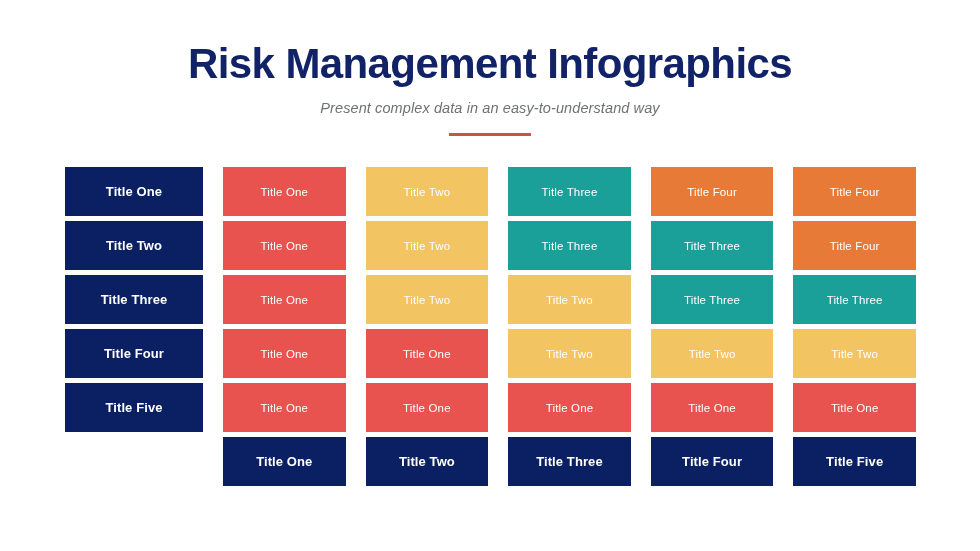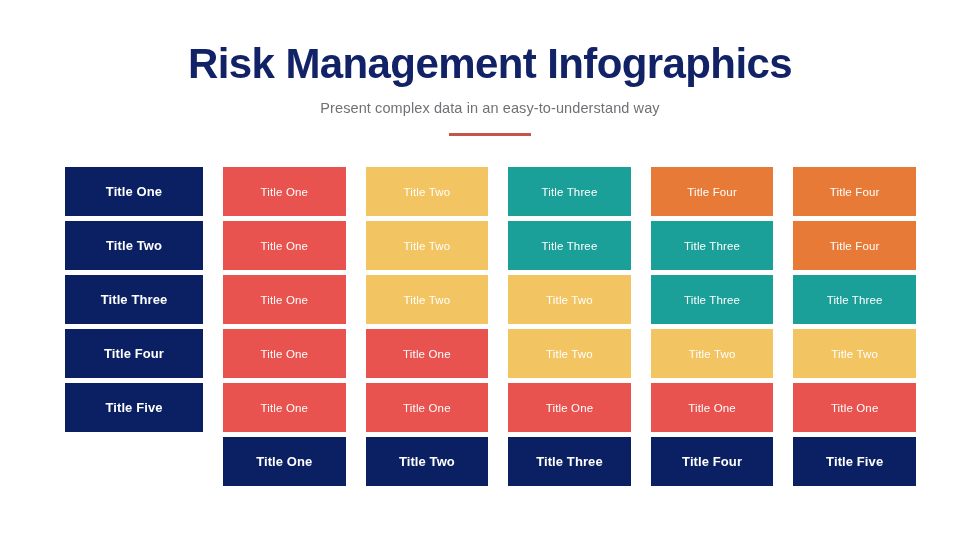--- a/index.html
+++ b/index.html
@@ -113,21 +113,21 @@
     letter-spacing: 0.1px;
   }
 </style>
 </head>
 <body>
 
 <div class="slide">
 
   <div class="header">
     <div class="slide-title" style="color: rgb(18, 34, 103);">Risk Management Infographics</div>
-    <div class="slide-subtitle" style="color: rgb(111, 113, 117);">Present complex data in an easy-to-understand way</div>
+    <div class="slide-subtitle" style="color: rgb(111, 113, 117); font-style: italic;">Present complex data in an easy-to-understand way</div>
     <div class="title-divider" style="background: rgb(196, 85, 74);"></div>
   </div>
 
   <div class="matrix">
 
   <div class="matrix-row">
         <div class="row-label-cell" style="background: rgb(10, 32, 98);">Title One</div>
         <div class="data-cell" style="background: rgb(232, 83, 79);">Title One</div>
         <div class="data-cell" style="background: rgb(242, 196, 98);">Title Two</div>
         <div class="data-cell" style="background: rgb(26, 160, 152);">Title Three</div>

